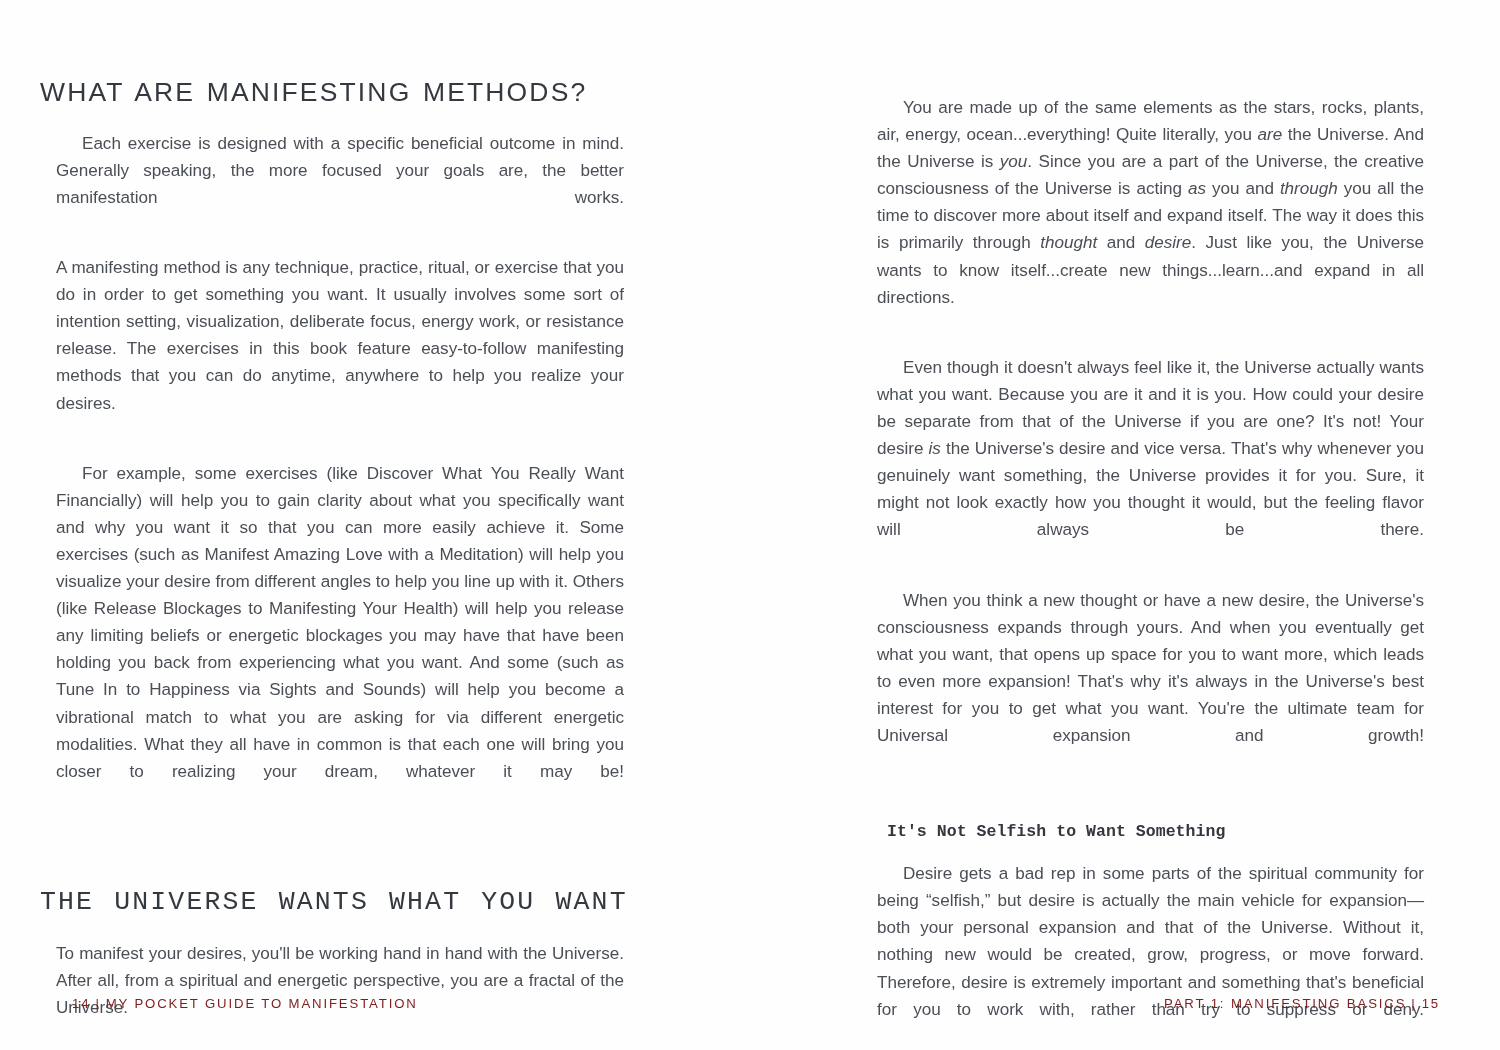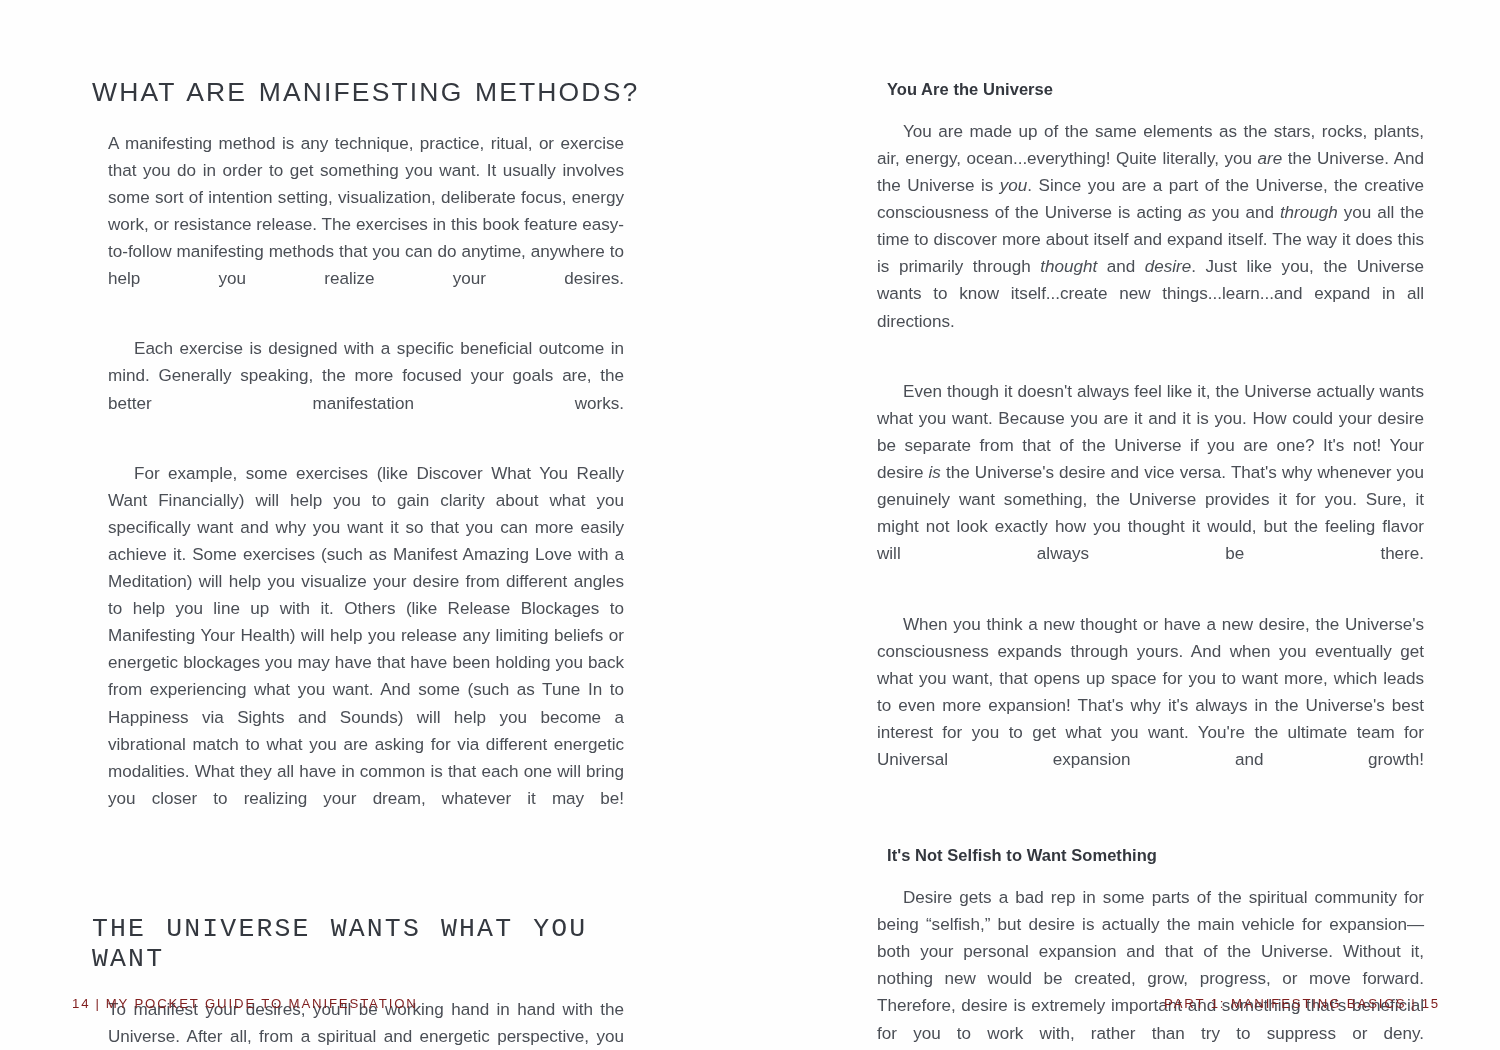--- a/index.html
+++ b/index.html
@@ -21,21 +21,21 @@
     height: 1050px;
     background: #fefefe;
     display: flex;
   }
 
   .page {
     position: relative;
     height: 1050px;
     box-sizing: border-box;
   }
-  .page-left  { width: 750px; padding: 78px 110px 0 92px; }
+  .page-left  { width: 750px; padding: 78px 110px 0 40px; }
   .page-right { width: 750px; padding: 78px 60px 0 111px; }
 
   
   h1.section-title {
     margin: 0 0 22px 0;
     font-size: 26.5px;
     font-weight: 300;
     letter-spacing: 2.15px;
     color: #34383f;
     line-height: 1.12;
@@ -51,20 +51,21 @@
     margin: 0 0 1px 0;
     font-size: 16.5px;
     font-weight: bold;
     letter-spacing: 0.05px;
     color: #33373e;
     line-height: 1.45;
     padding-left: 26px;
   }
   h2.sub-title.spaced {
     margin-top: 44px;
+    font-family: Liberation Mono, monospace;
   }
 
   
   p.body {
     margin: 16px;
     font-size: 17.1px;
     line-height: 27.1px;
     text-align: justify;
     text-justify: inter-word;
     color: #4a4e55;
@@ -100,36 +101,35 @@
 </style>
 </head>
 <body>
 
 <div class="spread">
 
   <div class="page page-left">
 
     <h1 class="section-title">WHAT ARE MANIFESTING METHODS?</h1>
 
+    <p class="body indent">Each exercise is designed with a specific beneficial outcome in mind. Generally speaking, the more focused your goals are, the better manifestation works.</p>
     <p class="body">A manifesting method is any technique, practice, ritual, or exercise that you do in order to get something you want. It usually involves some sort of intention setting, visualization, deliberate focus, energy work, or resistance release. The exercises in this book feature easy-to-follow manifesting methods that you can do anytime, anywhere to help you realize your desires.</p>
-    <p class="body indent">Each exercise is designed with a specific beneficial outcome in mind. Generally speaking, the more focused your goals are, the better manifestation works.</p>
     <p class="body indent">For example, some exercises (like Discover What You Really Want Financially) will help you to gain clarity about what you specifically want and why you want it so that you can more easily achieve it. Some exercises (such as Manifest Amazing Love with a Meditation) will help you visualize your desire from different angles to help you line up with it. Others (like Release Blockages to Manifesting Your Health) will help you release any limiting beliefs or energetic blockages you may have that have been holding you back from experiencing what you want. And some (such as Tune In to Happiness via Sights and Sounds) will help you become a vibrational match to what you are asking for via different energetic modalities. What they all have in common is that each one will bring you closer to realizing your dream, whatever it may be!</p>
 
     <h1 class="section-title second">THE UNIVERSE WANTS WHAT YOU WANT</h1>
 
     <p class="body">To manifest your desires, you'll be working hand in hand with the Universe. After all, from a spiritual and energetic perspective, you are a fractal of the Universe.</p>
 
     <div class="footer footer-left">
       <span>14</span><span class="sep">|</span><span>MY POCKET GUIDE TO MANIFESTATION</span>
     </div>
   </div>
 
   <div class="page page-right">
 
-    <h2 class="sub-title">You Are the Universe</h2>
 
     <p class="body indent">You are made up of the same elements as the stars, rocks, plants, air, energy, ocean...everything! Quite literally, you <em>are</em> the Universe. And the Universe is <em>you</em>. Since you are a part of the Universe, the creative consciousness of the Universe is acting <em>as</em> you and <em>through</em> you all the time to discover more about itself and expand itself. The way it does this is primarily through <em>thought</em> and <em>desire</em>. Just like you, the Universe wants to know itself...create new things...learn...and expand in all directions.</p>
     <p class="body indent">Even though it doesn't always feel like it, the Universe actually wants what you want. Because you are it and it is you. How could your desire be separate from that of the Universe if you are one? It's not! Your desire <em>is</em> the Universe's desire and vice versa. That's why whenever you genuinely want something, the Universe provides it for you. Sure, it might not look exactly how you thought it would, but the feeling flavor will always be there.</p>
     <p class="body indent">When you think a new thought or have a new desire, the Universe's consciousness expands through yours. And when you eventually get what you want, that opens up space for you to want more, which leads to even more expansion! That's why it's always in the Universe's best interest for you to get what you want. You're the ultimate team for Universal expansion and growth!</p>
 
     <h2 class="sub-title spaced">It's Not Selfish to Want Something</h2>
 
     <p class="body indent">Desire gets a bad rep in some parts of the spiritual community for being “selfish,” but desire is actually the main vehicle for expansion—both your personal expansion and that of the Universe. Without it, nothing new would be created, grow, progress, or move forward. Therefore, desire is extremely important and something that's beneficial for you to work with, rather than try to suppress or deny.</p>
 
     <div class="footer footer-right">

